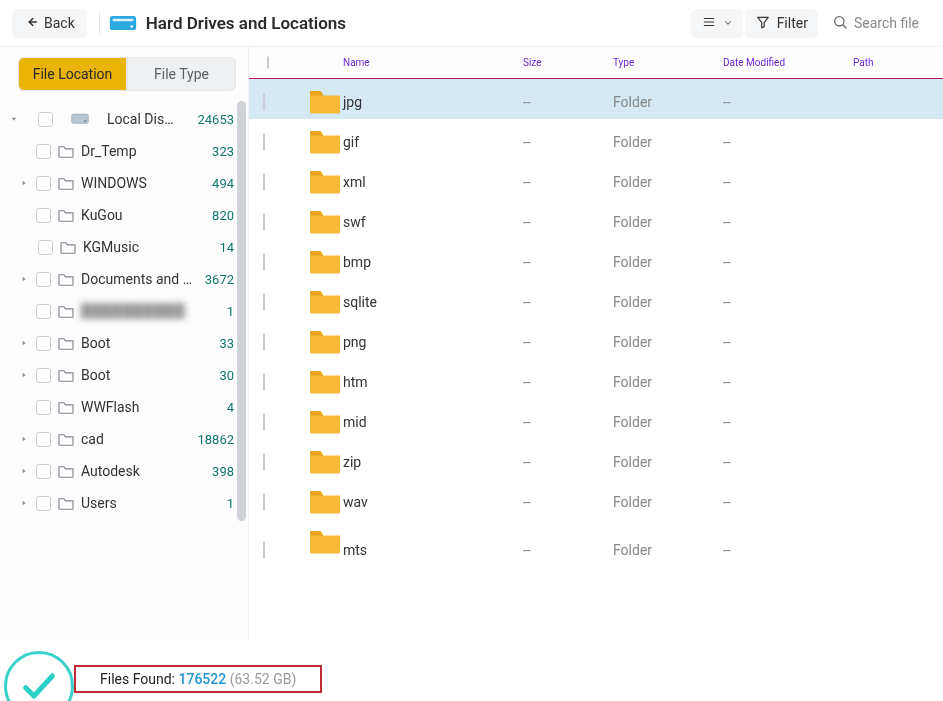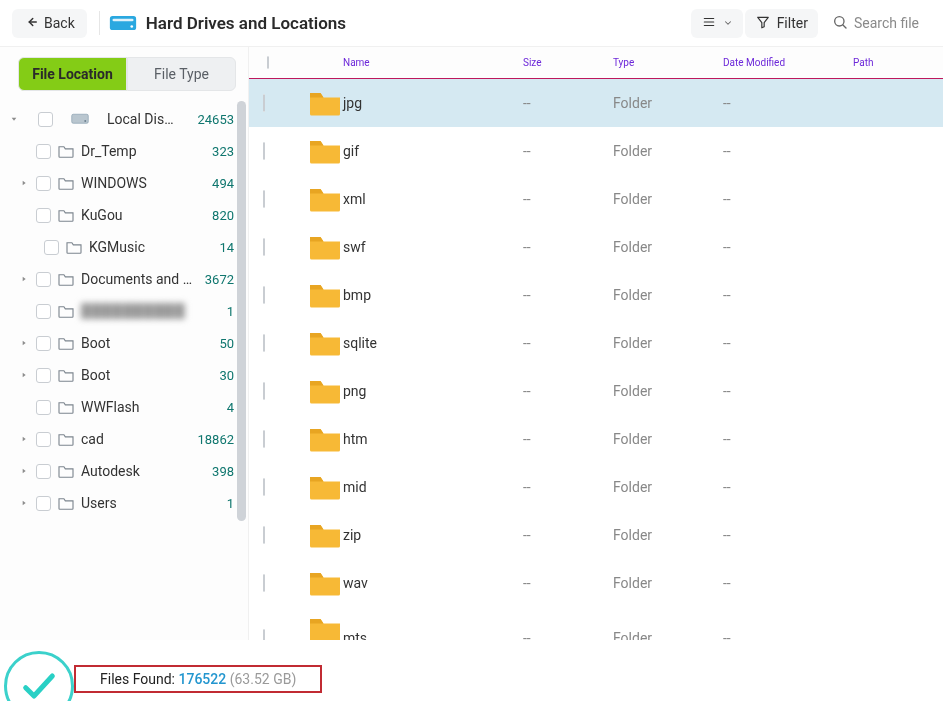--- a/index.html
+++ b/index.html
@@ -96,23 +96,23 @@
     text-align: center;
     padding: 8px 0;
     font-size: 14px;
     cursor: pointer;
     background: #eef0f2;
     border: 1px solid #e4e6e8;
     color: #5a5f66;
     border-radius: 6px;
   }
   .tab.active {
-    background: #84cc16;
+    background: #eab308;
     color: #2a2a2a;
-    font-weight: 700;
+    font-weight: 400;
     border-color: #e4e6e8;
     margin-left: 6px;
   }
   .tab:first-child { border-top-right-radius: 0; border-bottom-right-radius: 0; }
   .tab:last-child  { border-top-left-radius: 0; border-bottom-left-radius: 0; }
   .tree {
     flex: 1;
     overflow: hidden;
     position: relative;
   }
@@ -214,21 +214,21 @@
     border-bottom: 1px solid #be185d;
     background: #fdfdfd;
   }
   .thead .chk { margin-left: 4px; }
   .tbody { flex: 1; overflow: hidden; }
   .row {
     display: grid;
     grid-template-columns: 44px 36px 1fr 90px 110px 130px 80px;
     align-items: center;
     padding: 6px 10px 6px 14px;
-    height: 48px;
+    height: 40px;
     cursor: pointer;
   }
   .row.selected {
     background: #d5e9f2;
   }
   .folder-icon {
     width: 22px;
     height: 18px;
   }
   .cell-name {
@@ -385,21 +385,21 @@
             <span class="expander blank"></span>
             <span class="chk"></span>
             <span class="folder-outline">
               <svg viewBox="0 0 24 20" fill="none" stroke="#7c858e" stroke-width="1.6">
                 <path d="M2 4 h7 l2 3 h11 v11 a1 1 0 0 1 -1 1 H3 a1 1 0 0 1 -1 -1 Z"></path>
               </svg>
             </span>
             <span class="tree-label">KuGou</span>
             <span class="tree-count">820</span>
           </div>
-          <div class="tree-item" style="padding-left: 26px;">
+          <div class="tree-item" style="padding-left: 20px;">
             <span class="expander blank"></span>
             <span class="chk"></span>
             <span class="folder-outline">
               <svg viewBox="0 0 24 20" fill="none" stroke="#7c858e" stroke-width="1.6">
                 <path d="M2 4 h7 l2 3 h11 v11 a1 1 0 0 1 -1 1 H3 a1 1 0 0 1 -1 -1 Z"></path>
               </svg>
             </span>
             <span class="tree-label">KGMusic</span>
             <span class="tree-count">14</span>
           </div>
@@ -435,21 +435,21 @@
                 <polygon points="8,5 17,12 8,19"></polygon>
               </svg>
             </span>
             <span class="chk"></span>
             <span class="folder-outline">
               <svg viewBox="0 0 24 20" fill="none" stroke="#7c858e" stroke-width="1.6">
                 <path d="M2 4 h7 l2 3 h11 v11 a1 1 0 0 1 -1 1 H3 a1 1 0 0 1 -1 -1 Z"></path>
               </svg>
             </span>
             <span class="tree-label">Boot</span>
-            <span class="tree-count">50</span>
+            <span class="tree-count">33</span>
           </div>
           <div class="tree-item" style="padding-left: 18px;">
             <span class="expander">
               <svg width="8" height="10" viewBox="0 0 24 24" fill="#8c8c8c">
                 <polygon points="8,5 17,12 8,19"></polygon>
               </svg>
             </span>
             <span class="chk"></span>
             <span class="folder-outline">
               <svg viewBox="0 0 24 20" fill="none" stroke="#7c858e" stroke-width="1.6">

